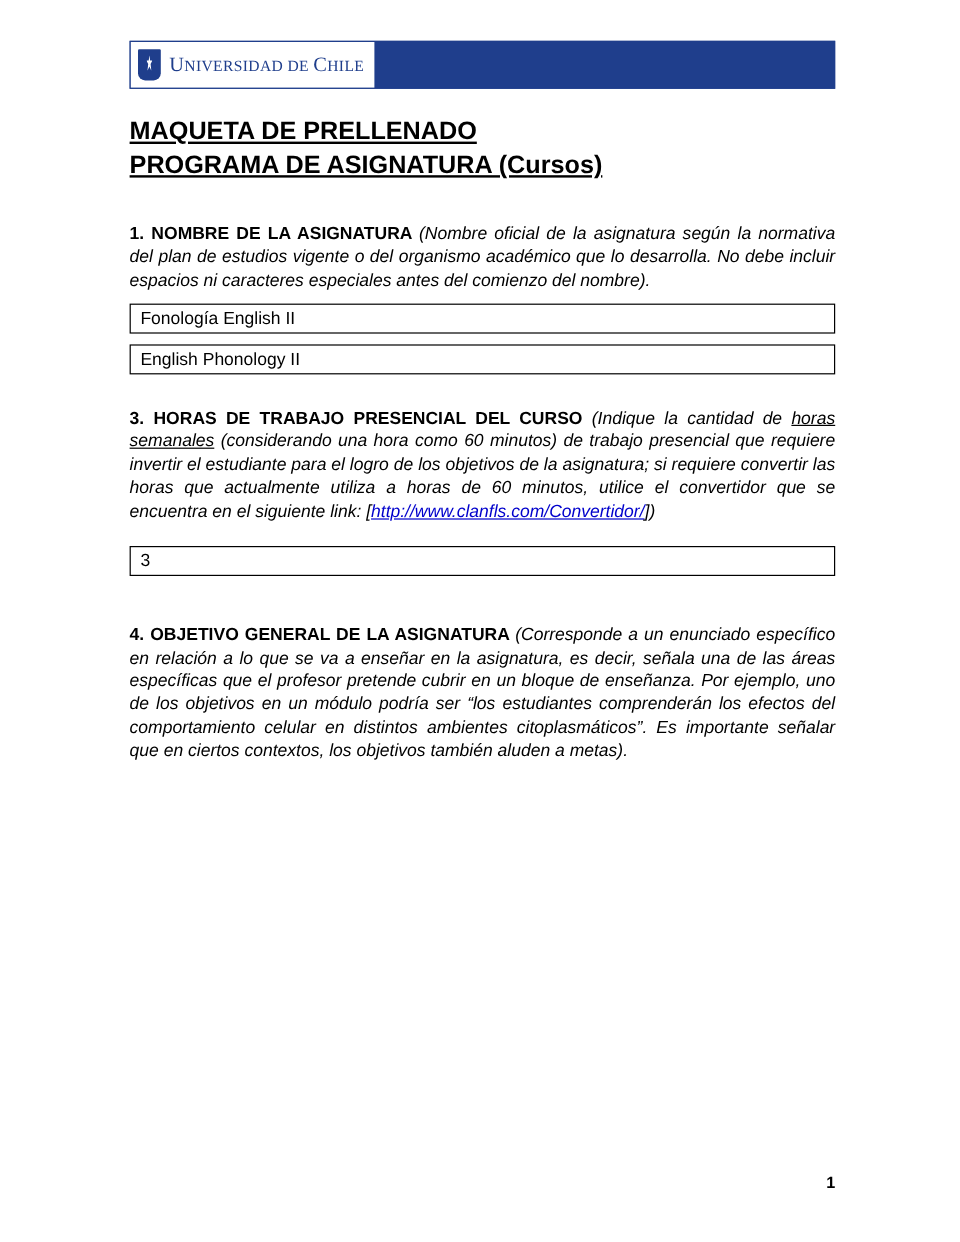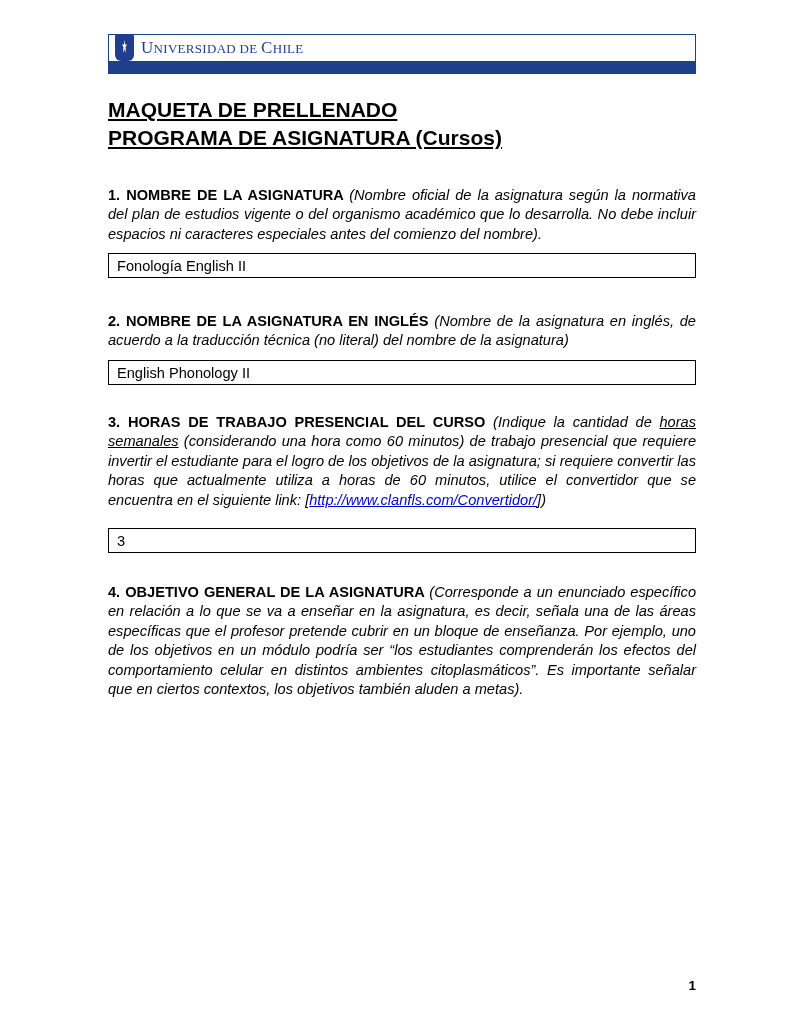--- a/index.html
+++ b/index.html
@@ -24,21 +24,20 @@
   }
 
   
   .banner {
     display: flex;
     align-items: stretch;
     height: 40px;
     background: #1F3E8C;
     border: 1px solid #1F3E8C;
     box-sizing: border-box;
-    flex-direction: column;
   }
   .banner-left {
     background: #ffffff;
     display: flex;
     align-items: center;
     padding: 0 8px 0 6px;
     min-width: 186px;
     box-sizing: border-box;
   }
   .crest {
@@ -167,31 +166,28 @@
     <span class="line">MAQUETA DE PRELLENADO</span>
     <span class="line">PROGRAMA DE ASIGNATURA (Cursos)</span>
   </div>
 
   <div class="section">
     <span class="num">1. NOMBRE DE LA ASIGNATURA </span><span class="hint">(Nombre oficial de la asignatura según la normativa del plan de estudios vigente o del organismo académico que lo desarrolla. No debe incluir espacios ni caracteres especiales antes del comienzo del nombre).</span>
   </div>
   <div class="gap-s"></div>
   <div class="answer-box short">Fonología English II</div>
 
-  <div class="section">
-    <span class="num">2. NOMBRE DE LA ASIGNATURA EN INGLÉS </span><span class="hint">(Nombre de la asignatura en inglés, de acuerdo a la traducción técnica (no literal) del nombre de la asignatura)</span>
-  </div>
   <div class="gap-s"></div>
   <div class="answer-box short">English Phonology II</div>
 
   <div class="section" style="margin-top:28px;">
     <span class="num">3. HORAS DE TRABAJO PRESENCIAL DEL CURSO </span><span class="hint"><span>(Indique la cantidad de </span><u>horas semanales</u><span> (considerando una hora como 60 minutos) de trabajo presencial que requiere invertir el estudiante para el logro de los objetivos de la asignatura; si requiere convertir las horas que actualmente utiliza a horas de 60 minutos, utilice el convertidor que se encuentra en el siguiente link: [</span><a href="#">http://www.clanfls.com/Convertidor/</a><span>])</span></span>
   </div>
   <div class="gap-m"></div>
   <div class="answer-box short">3</div>
 
-  <div class="section" style="margin-top:30px;">
+  <div class="section" style="margin-top:40px;">
     <span class="num">4. OBJETIVO GENERAL DE LA ASIGNATURA </span><span class="hint">(Corresponde a un enunciado específico en relación a lo que se va a enseñar en la asignatura, es decir, señala una de las áreas específicas que el profesor pretende cubrir en un bloque de enseñanza. Por ejemplo, uno de los objetivos en un módulo podría ser “los estudiantes comprenderán los efectos del comportamiento celular en distintos ambientes citoplasmáticos”. Es importante señalar que en ciertos contextos, los objetivos también aluden a metas).</span>
   </div>
   <div class="gap-s"></div>
 
   <div class="page-number">1</div>
 </div>
 
 </body></html>

